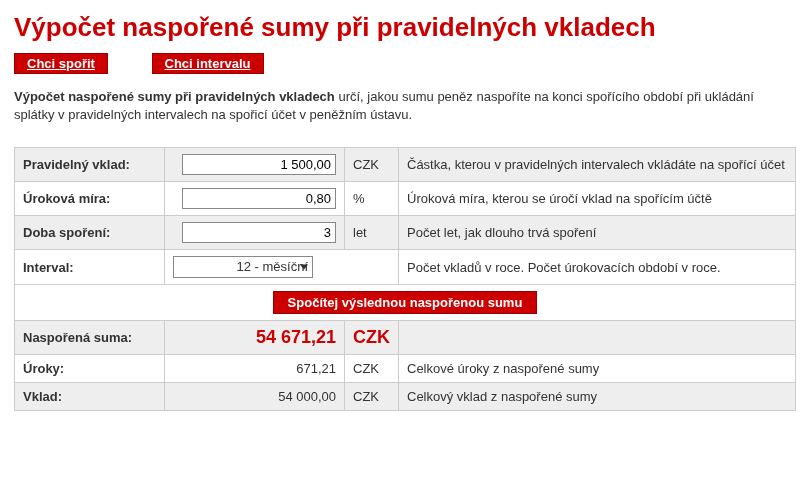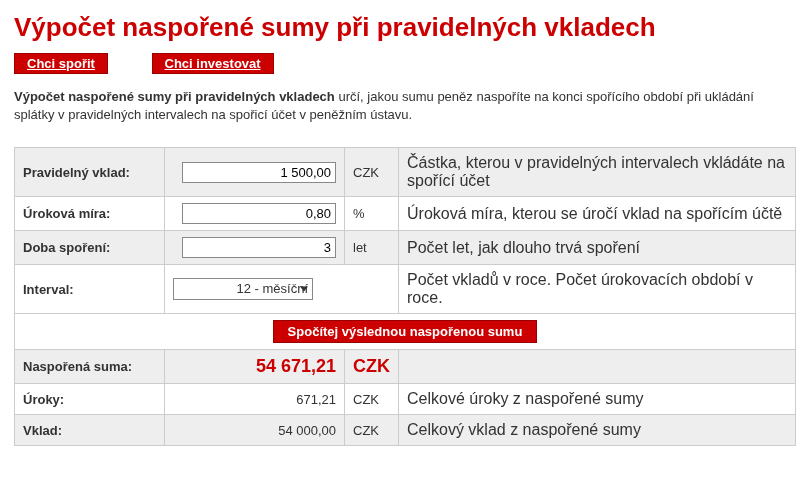--- a/index.html
+++ b/index.html
@@ -42,21 +42,21 @@
   table.form td {
     border: 1px solid #ccc;
     padding: 6px 8px;
     vertical-align: middle;
   }
   tr.row-gray td { background: #eee; }
   tr.row-white td { background: #fff; }
   td.label { width: 150px; font-weight: bold; }
   td.input-cell { width: 180px; text-align: right; white-space: nowrap; }
   td.unit { width: 50px; }
-  td.desc { font-size: 16px; }
+  td.desc { font-size: 13px; }
   input.num {
     width: 154px;
     text-align: right;
     font-size: 13px;
     padding: 2px 4px;
     border: 1px solid #888;
     background: #fff;
   }
   .select-wrap {
     display: inline-block;
@@ -107,21 +107,21 @@
   }
   .val-cell { text-align: right; white-space: nowrap; }
 </style>
 </head>
 <body>
 
 <h1>Výpočet naspořené sumy při pravidelných vkladech</h1>
 
 <div class="btn-row">
   <button class="red-btn">Chci spořit</button>
-  <button class="red-btn">Chci investovat</button>
+  <button class="red-btn">Chci intervalu</button>
 </div>
 
 <p class="intro">
   <b>Výpočet naspořené sumy při pravidelných vkladech</b><span> určí, jakou sumu peněz naspoříte na konci spořícího období při ukládání splátky v pravidelných intervalech na spořicí účet v peněžním ústavu.</span>
 </p>
 
 <table class="form">
   <tbody>
       <tr class="row-gray">
     <td class="label">Pravidelný vklad:</td>

